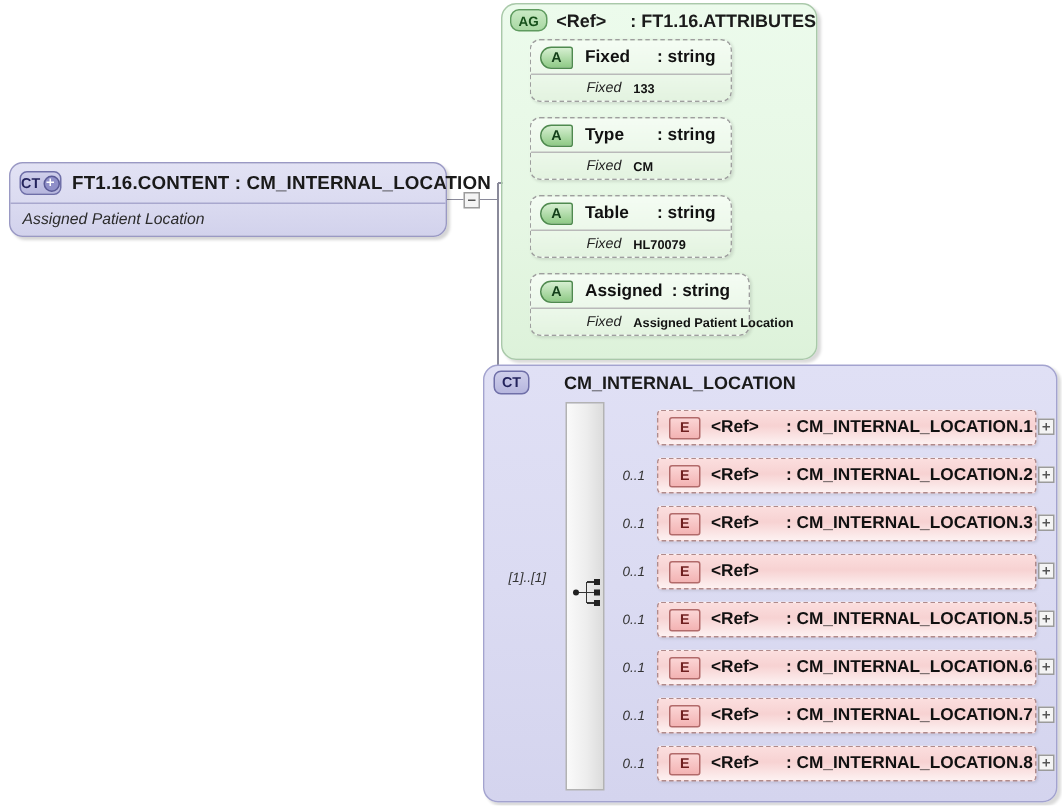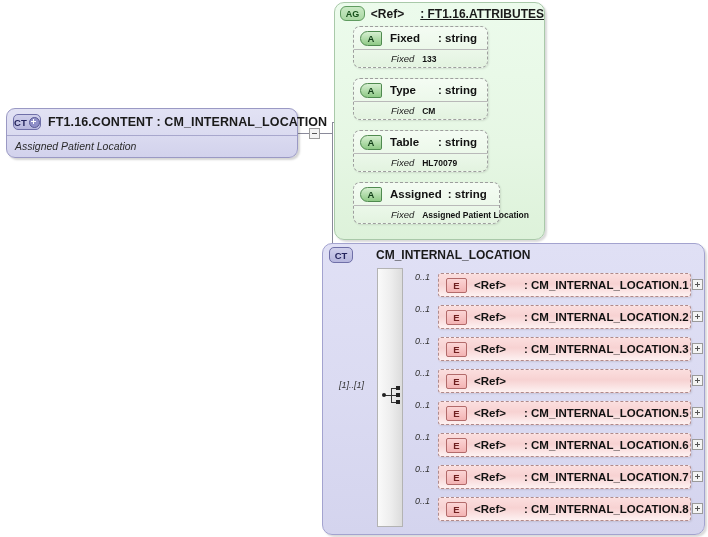--- a/index.html
+++ b/index.html
@@ -100,21 +100,21 @@
   .ag-head { display: flex; align-items: center; height: 21px; padding-left: 5px; }
   .badge-ag {
     display: inline-flex; align-items: center; justify-content: center;
     width: 25px; height: 15px;
     border: 1px solid #5f9b5f; border-radius: 6px;
     background: linear-gradient(to bottom,#c9e9c4,#a9d8a3);
     font-size: 9px; font-weight: bold; color: #16501a;
     box-sizing: border-box;
   }
   .ag-ref { font-size: 12px; font-weight: bold; color: #1a1a1a; margin-left: 6px; }
-  .ag-type { font-size: 12px; font-weight: bold; color: #1a1a1a; margin-left: 16px; white-space: nowrap; text-decoration: underline; }
+  .ag-type { font-size: 12px; font-weight: bold; color: #1a1a1a; margin-left: 16px; white-space: nowrap; }
 
   
   .attr-card {
     position: absolute;
     border: 1px dashed #9e9e9e;
     border-radius: 7px;
     background: linear-gradient(to bottom,#f4fcf3 0%, #ecf8ea 55%, #e3f3e0 100%);
     box-shadow: 1px 1px 2px rgba(0,0,0,0.10);
     box-sizing: border-box;
   }
@@ -182,21 +182,21 @@
     border: 1px solid #b26a6a; border-radius: 2px;
     background: linear-gradient(to bottom,#fbd5d5,#f3b3b3);
     font-size: 9.5px; font-weight: bold; color: #702020;
     box-sizing: border-box;
   }
   .el-ref { font-size: 11.5px; font-weight: bold; color: #111; margin-left: 7px; }
   .el-type { font-size: 11.5px; font-weight: bold; color: #111; margin-left: 18px; white-space: nowrap; }
 
   .card-occurs {
     position: absolute; font-size: 9px; font-style: italic;
-    color: #333; white-space: nowrap;
+    color: #333; white-space: nowrap; margin-top: 40px;
   }
   .seq-occurs {
     position: absolute; left: 339px; top: 380px;
     font-size: 9px; font-style: italic; color: #333;
   }
 </style>
 </head>
 <body>
 
 <div id="canvas">

